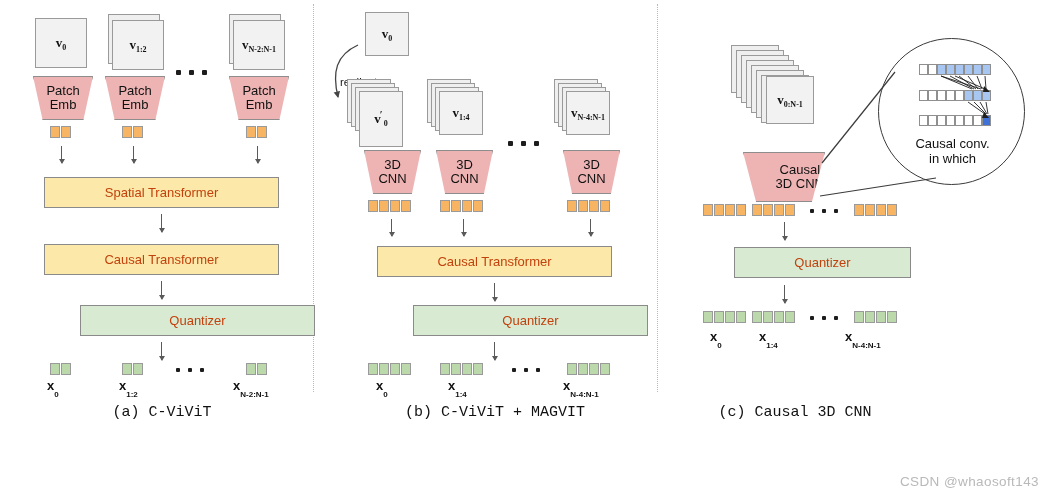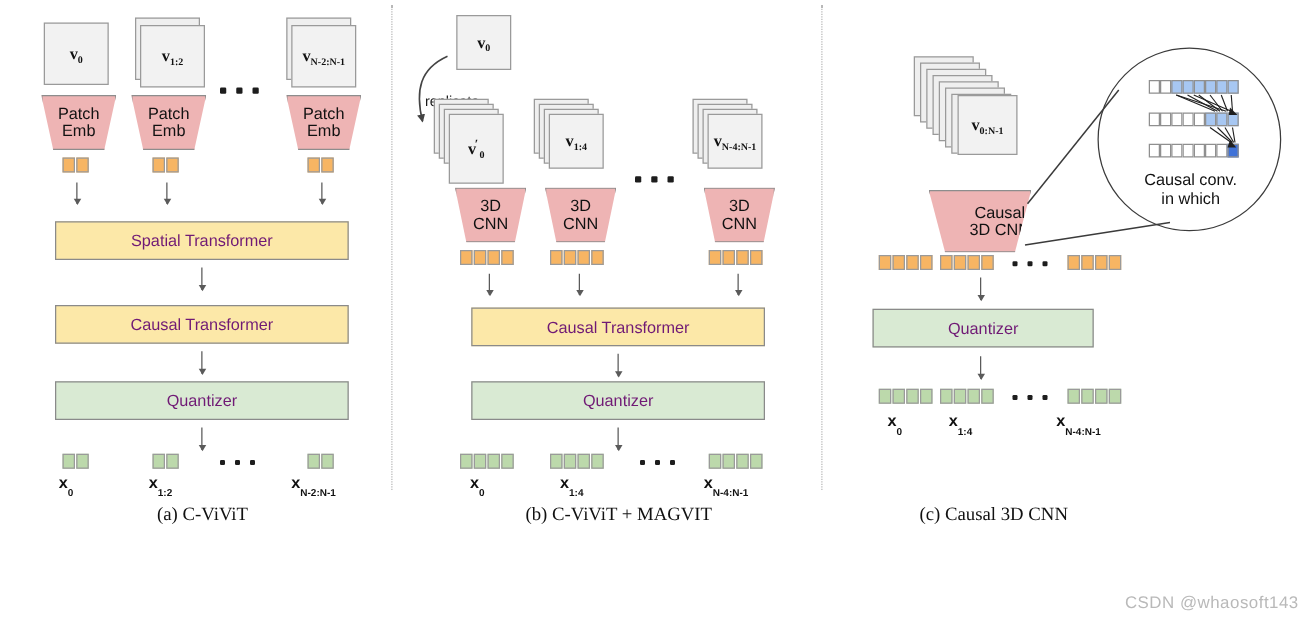--- a/index.html
+++ b/index.html
@@ -38,24 +38,24 @@
     font-size:13px;line-height:14px;color:#111;
     clip-path:polygon(0% 0%,100% 0%,84% 100%,16% 100%);
   }
   .trap .tl{display:block;}
 
   
   .modbox{
     position:absolute;box-sizing:border-box;
     border:1.2px solid #8a8a8a;
     display:flex;align-items:center;justify-content:center;
-    font-size:13px;color:#701a75;
+    font-size:13px;color:#c2410c;
   }
   .modbox.yellow{background:#fce8a8;}
-  .modbox.green{background:#d9ead3;}
+  .modbox.green{background:#d9ead3;margin-left:36px;}
 
   
   .tokrow{position:absolute;display:flex;gap:1px;}
   .tok{width:10px;height:12px;border:1px solid #9a9a9a;box-sizing:border-box;}
   .tok.orange{background:#f7b563;}
   .tok.green{background:#bcd9ab;}
 
   
   .arrow{position:absolute;width:1.4px;background:#5a5a5a;}
   .arrow:after{
@@ -78,21 +78,21 @@
   .xlab sub{font-size:8px;font-weight:bold;position:relative;top:3px;}
 
   
   .vsep{
     position:absolute;width:0;border-left:1.5px dotted #b8b8b8;
   }
 
   
   .pcap{
     position:absolute;text-align:center;
-    font-family:Liberation Serif, serif;font-size:15px;color:#111;
+    font-family:Liberation Mono, monospace;font-size:15px;color:#111;
     white-space:nowrap;
   }
 
   
   .caption{
     position:absolute;left:8px;top:432px;width:1010px;
     font-family:"Liberation Serif", serif;font-size:19.5px;line-height:26px;color:#111;
   }
   .caption b{font-weight:bold;}
 

